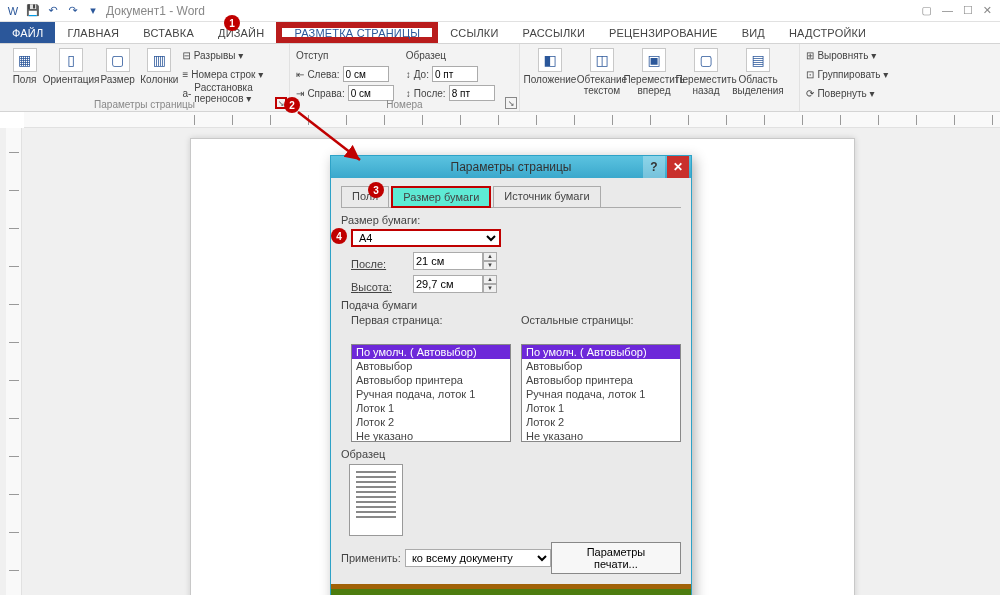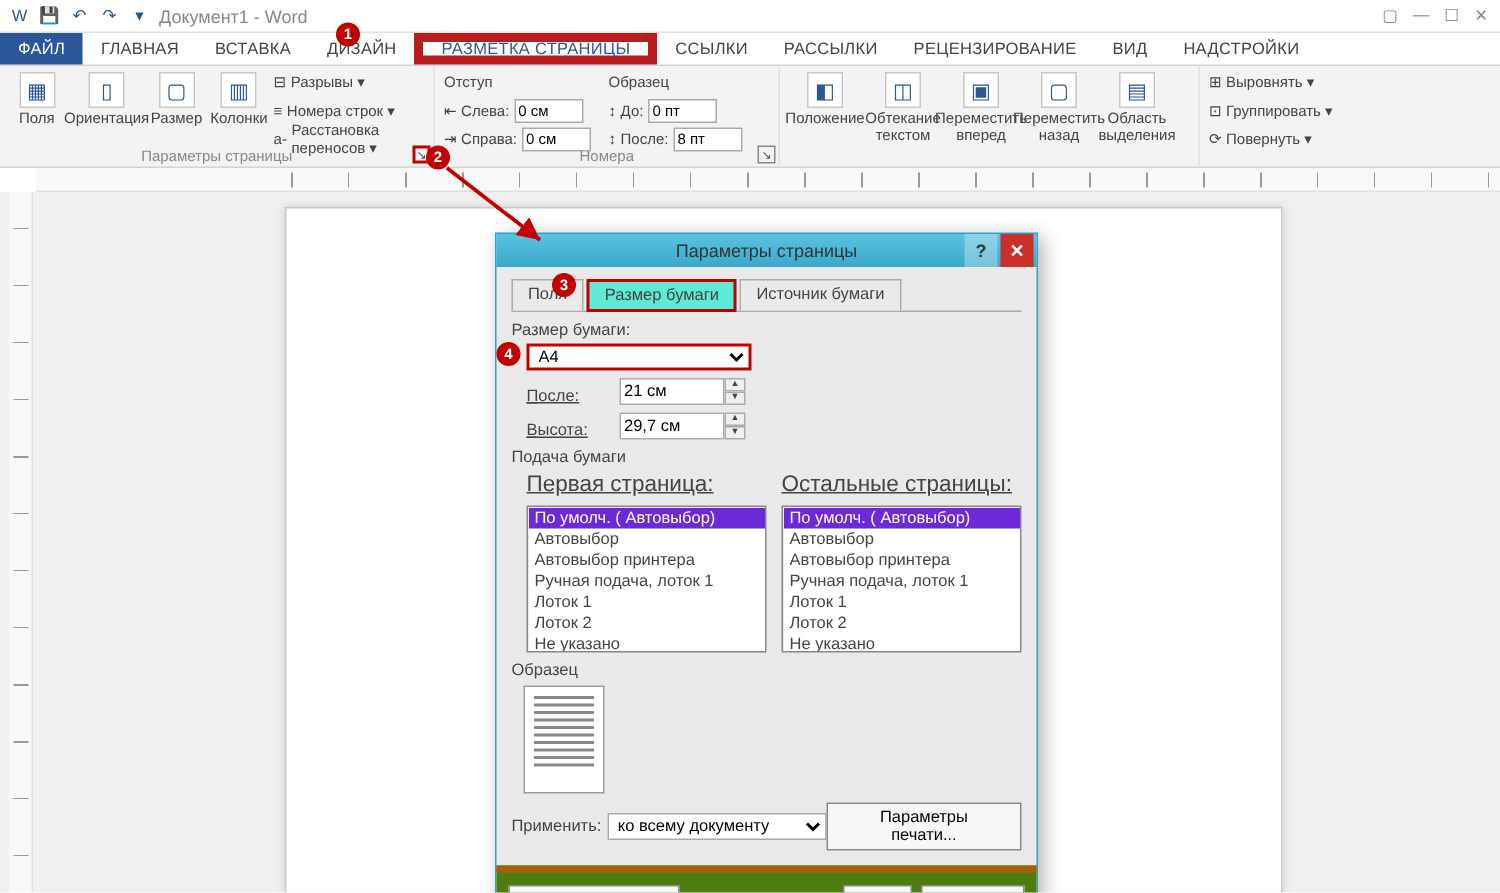--- a/index.html
+++ b/index.html
@@ -50,21 +50,21 @@
 .form-row { display: flex; align-items: flex-end; gap: 6px; margin-bottom: 5px; font-size: 11px; }
 .form-row label { width: 56px; text-decoration: underline; text-decoration-style: solid; }
 .form-row label::first-letter { text-decoration: underline; }
 select.wsel, input.wtxt { border: 1px solid #ababab; height: 18px; font-size: 11px; padding: 0 2px; background: #fff; }
 .wsel.highlighted { border: 2px solid #c00000; }
 .spinwrap { display: flex; }
 .spinbtns { width: 14px; display: flex; flex-direction: column; }
 .spinbtns div { flex: 1; border: 1px solid #ababab; background: #f0f0f0; font-size: 6px; text-align: center; line-height: 7px; }
 .section-label { font-size: 11px; margin: 6px 0 3px 0; }
 .two-col { display: flex; gap: 10px; }
-.listlabel { font-size: 15px; text-decoration: underline; margin-bottom: 6px; }
+.listlabel { font-size: 11px; margin-bottom: 18px; }
 .listbox { border: 1px solid #888; background: #fff; height: 98px; overflow-y: scroll; width: 160px; font-size: 11px; }
 .listbox .opt { padding: 1px 4px; white-space: nowrap; }
 .listbox .opt.sel { background: #6d28d9; color: #fff; }
 .preview-box { border: 1px solid #999; background: #fff; width: 54px; height: 72px; margin: 4px 0 4px 8px; padding: 6px; }
 .preview-box .line { height: 2px; background: #888; margin-bottom: 3px; }
 .dialog-buttons { display: flex; justify-content: flex-end; gap: 6px; padding: 8px; border-top: 5px solid #a16207; background: #4d7c0f; }
 .btn { border: 1px solid #888; background: #f7f7f7; padding: 3px 14px; font-size: 11px; cursor: pointer; }
 .btn-row-mid { display: flex; align-items: center; justify-content: flex-end; margin-top: 6px; }
 </style>
 </head>

